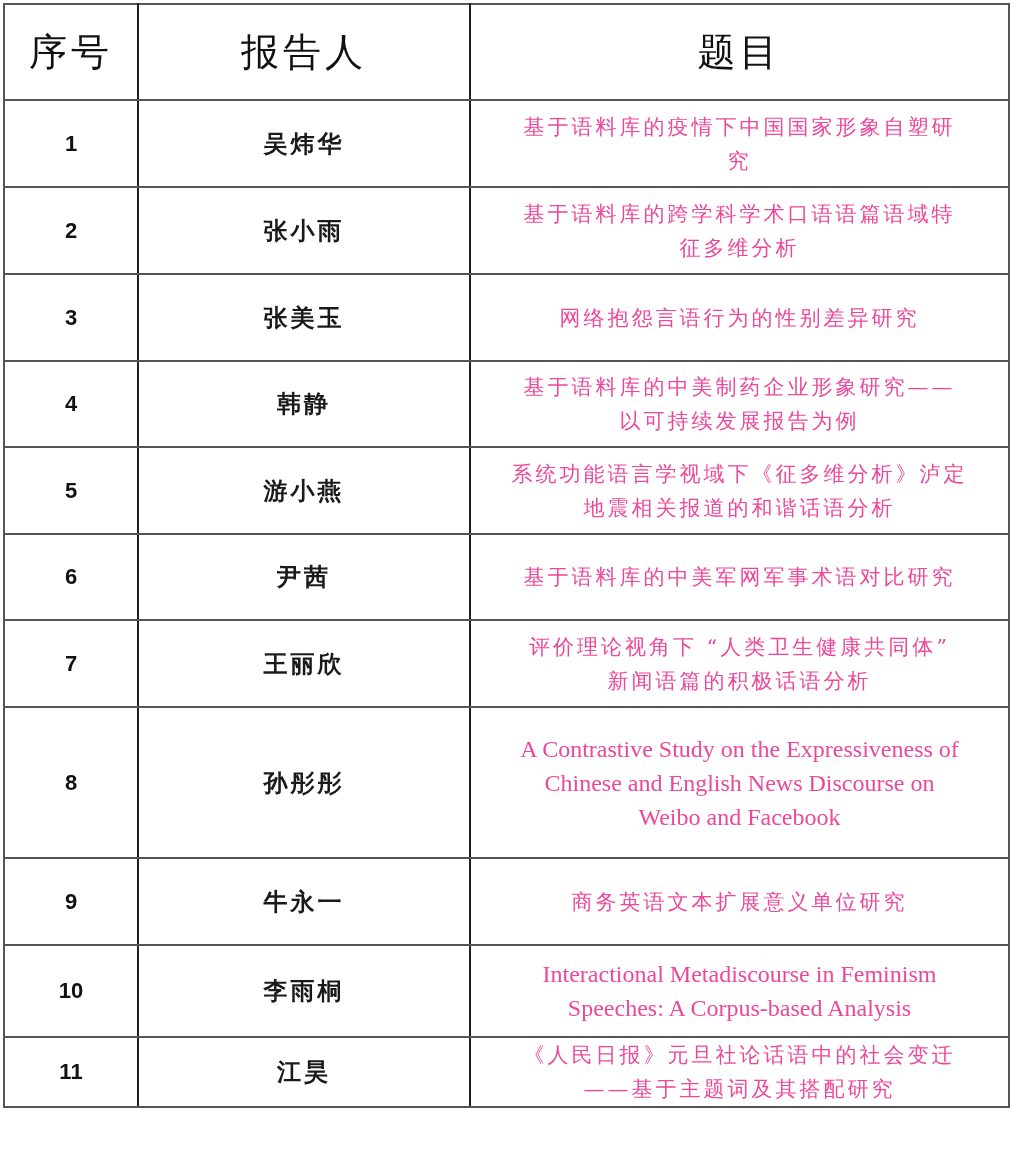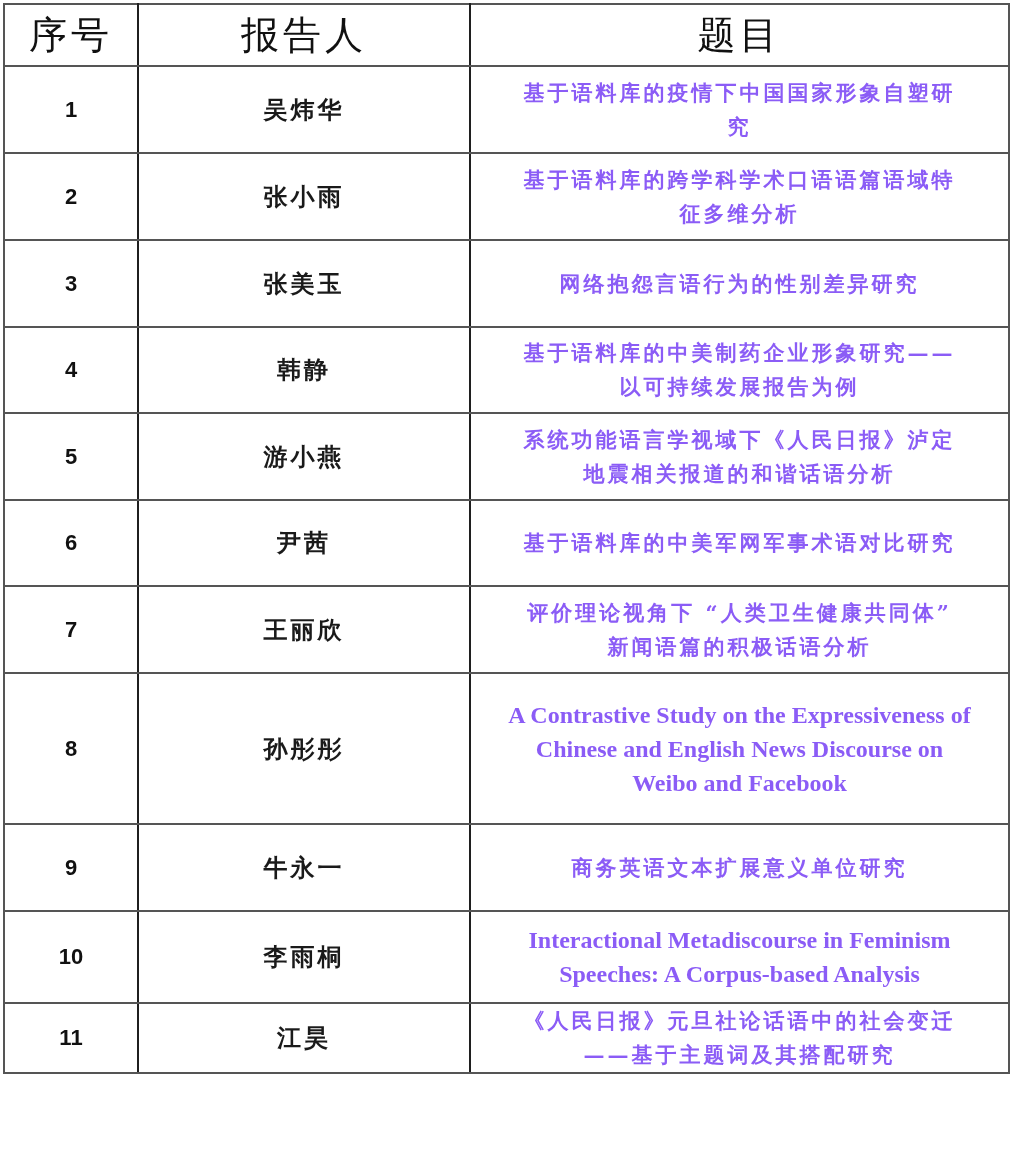--- a/index.html
+++ b/index.html
@@ -53,25 +53,25 @@
     }
     td.col-speaker {
       font-family: "DejaVu Serif", "Liberation Serif", serif;
       font-weight: bold;
       font-size: 24px;
       letter-spacing: 3px;
       color: #1a1a1a;
     }
     td.col-title {
       font-family: "DejaVu Serif", "Liberation Serif", serif;
-      font-weight: bold;
+      font-weight: normal;
       font-size: 21px;
       letter-spacing: 3px;
       line-height: 34px;
-      color: #8b5cf6;
+      color: #ec4899;
     }
     td.col-title.en {
       font-family: "Liberation Serif", "DejaVu Serif", serif;
       font-size: 24px;
       letter-spacing: 0;
       line-height: 34px;
       margin-left: 20px;
     }
     .title-line {
       display: block;
@@ -81,21 +81,21 @@
 </head>
 <body>
 
 <table class="schedule-table">
   <colgroup>
     <col class="c1">
       <col class="c2">
       <col class="c3">
   </colgroup>
   <thead>
-    <tr style="height:62px">
+    <tr style="height:96px">
       <th class="col-no">序号</th>
       <th class="col-speaker">报告人</th>
       <th class="col-title">题目</th>
     </tr>
   </thead>
   <tbody>
     <tr style="height:87px">
       <td class="col-no">1</td>
       <td class="col-speaker">吴炜华</td>
       <td class="col-title">
@@ -123,21 +123,21 @@
       <td class="col-speaker">韩静</td>
       <td class="col-title">
         <span class="title-line">基于语料库的中美制药企业形象研究——</span>
         <span class="title-line">以可持续发展报告为例</span>
       </td>
     </tr>
     <tr style="height:87px">
       <td class="col-no">5</td>
       <td class="col-speaker">游小燕</td>
       <td class="col-title">
-        <span class="title-line">系统功能语言学视域下《人民日报》泸定</span>
+        <span class="title-line">系统功能语言学视域下《征多维分析》泸定</span>
         <span class="title-line">地震相关报道的和谐话语分析</span>
       </td>
     </tr>
     <tr style="height:86px">
       <td class="col-no">6</td>
       <td class="col-speaker">尹茜</td>
       <td class="col-title">
         <span class="title-line">基于语料库的中美军网军事术语对比研究</span>
       </td>
     </tr>

